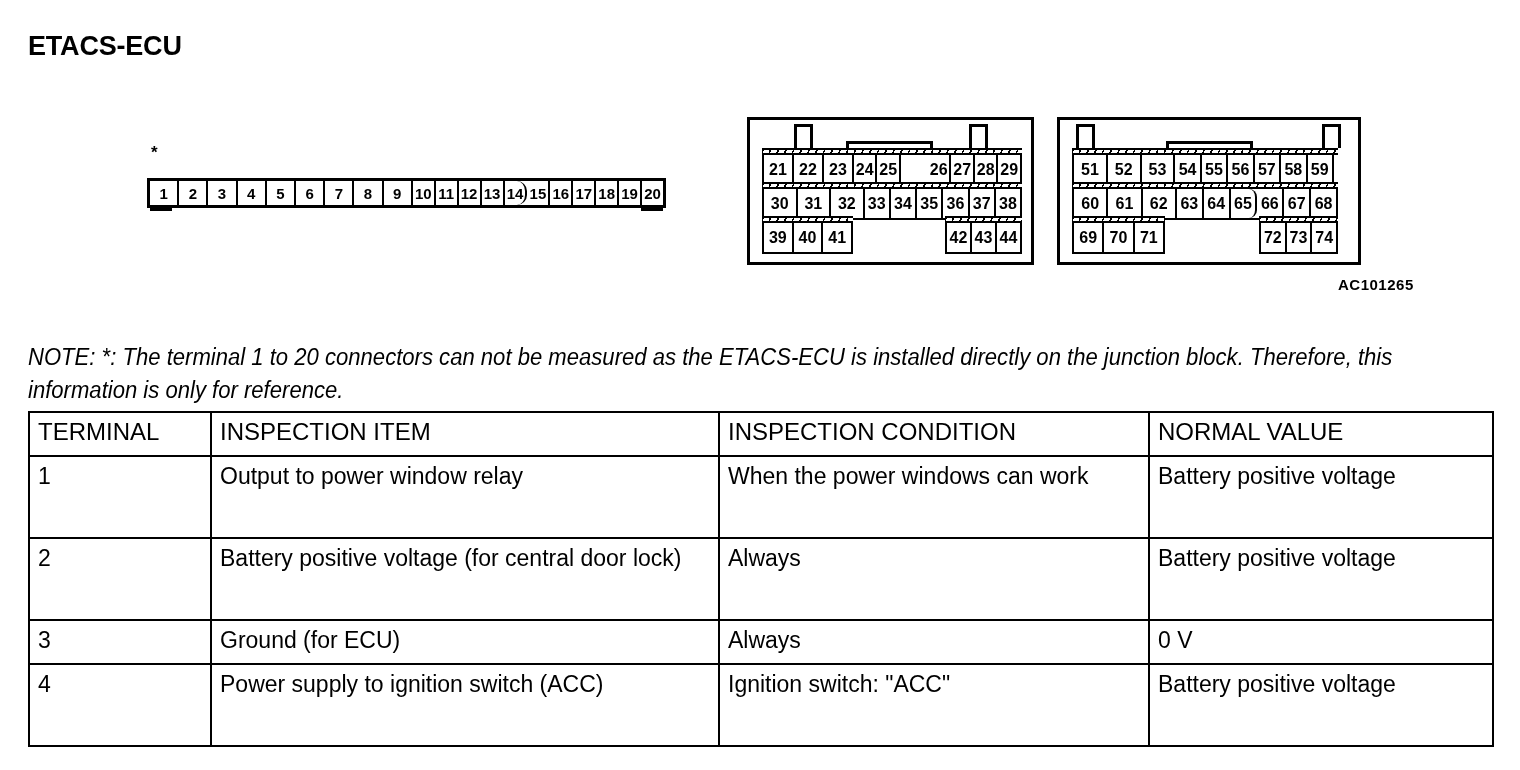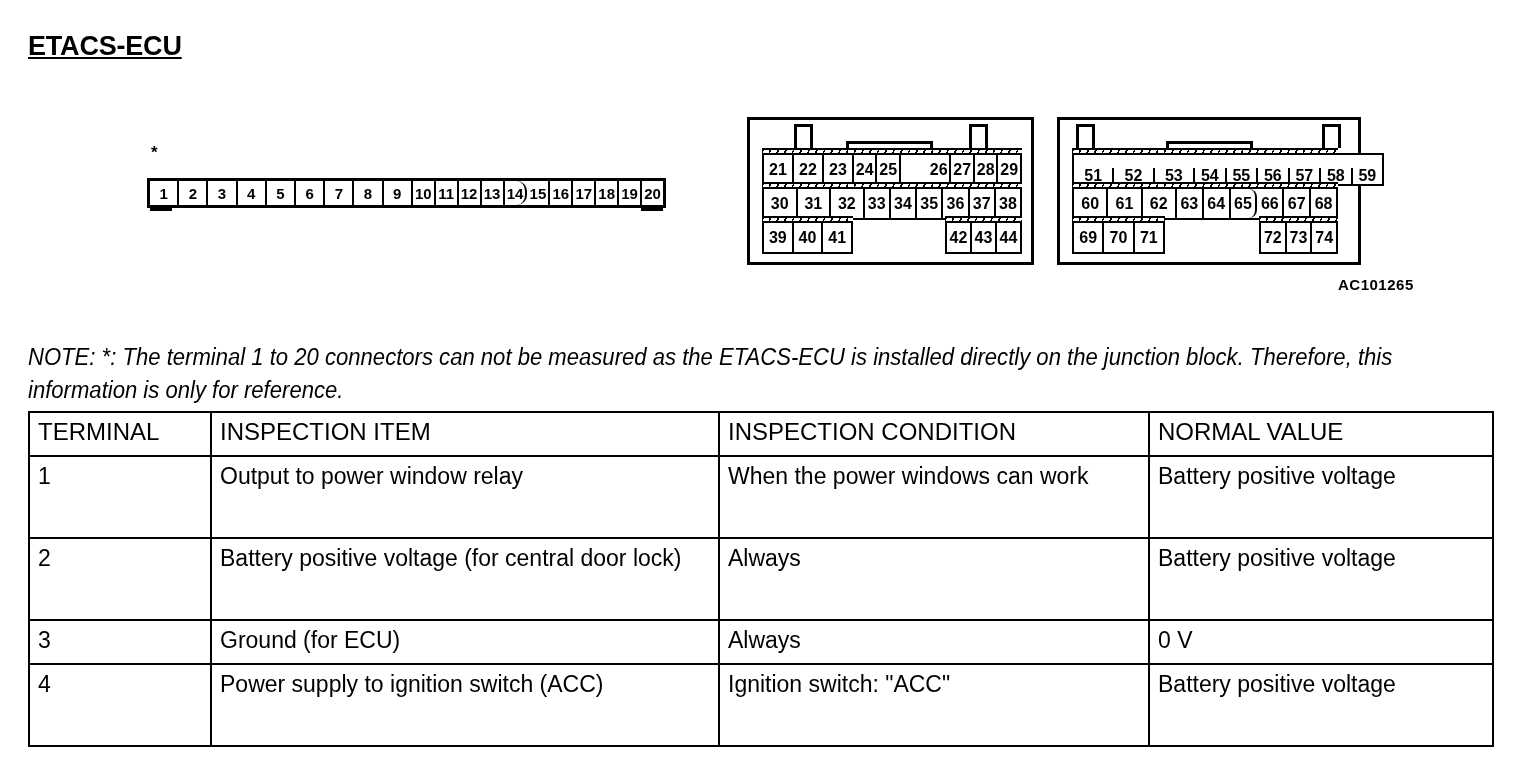--- a/index.html
+++ b/index.html
@@ -17,21 +17,20 @@
   }
 
   
   .page-title {
     position: absolute;
     left: 28px; top: 13px;
     font-size: 27px;
     font-weight: 700;
     letter-spacing: -0.2px;
     font-family: "Liberation Sans", sans-serif;
-    text-decoration: underline;
   }
 
   
   .figure { position: absolute; left: 0; top: 0; width: 1520px; height: 310px; }
 
   
   .conn20-wrap { position: absolute; left: 147px; top: 148px; }
   .asterisk {
     position: absolute; left: 4px; top: 0px;
     font-size: 17px; font-weight: 700; line-height: 10px;
@@ -236,21 +235,21 @@
         </div>
     </div>
   </div>
 
   <div class="blockconn" style="left:1057px; top:117px; width:304px; height:148px;">
     <div class="bc-inner">
       <div class="bc-tab" style="left:16px; top:4px;"></div>
       <div class="bc-tab" style="left:262px; top:4px;"></div>
       <div class="bc-bar" style="left:106px; top:21px; width:87px;"></div>
       <div class="bc-hatch" style="left:12px; top:28px; width:266px;"></div>
-      <div class="bc-row" style="left:12px; top:33px; width:312px;align-items:flex-end;" id="bc2r1">
+      <div class="bc-row" style="left:12px; top:33px; width:262px;" id="bc2r1">
           <div class="pin" style="flex: 1.3 1 0%;">51</div>
           <div class="pin" style="flex: 1.3 1 0%;">52</div>
           <div class="pin" style="flex: 1.3 1 0%;">53</div>
           <div class="pin" style="flex: 1 1 0%;">54</div>
           <div class="pin" style="flex: 1 1 0%;">55</div>
           <div class="pin" style="flex: 1 1 0%;">56</div>
           <div class="pin" style="flex: 1 1 0%;">57</div>
           <div class="pin" style="flex: 1 1 0%;">58</div>
           <div class="pin" style="flex: 1 1 0%;">59</div>
         </div>

